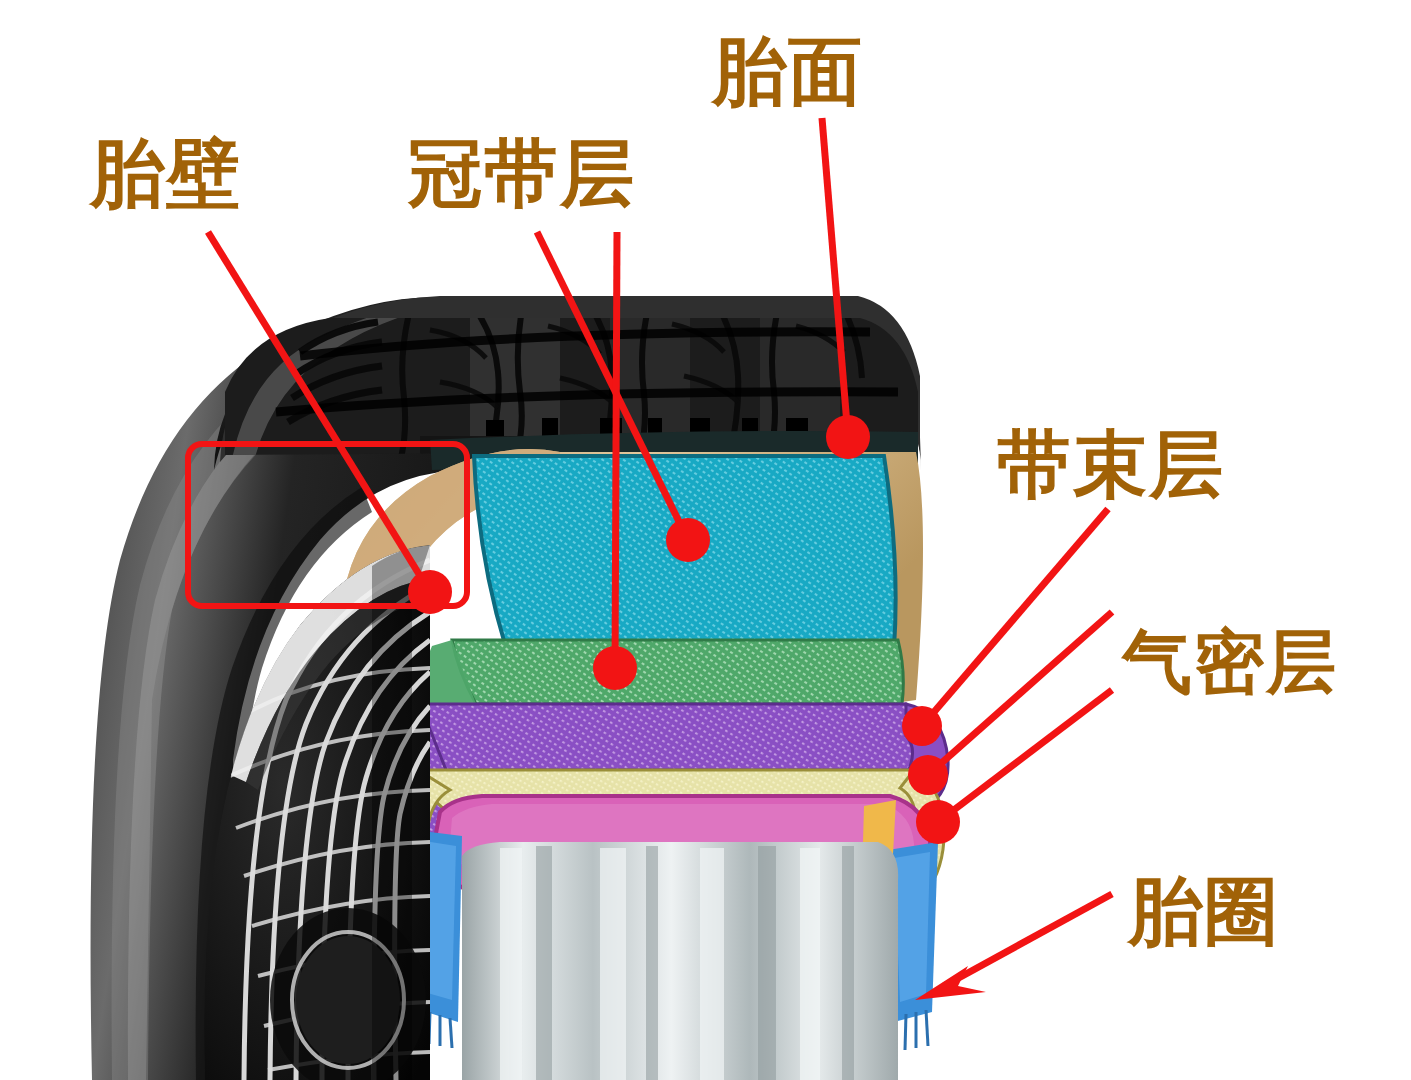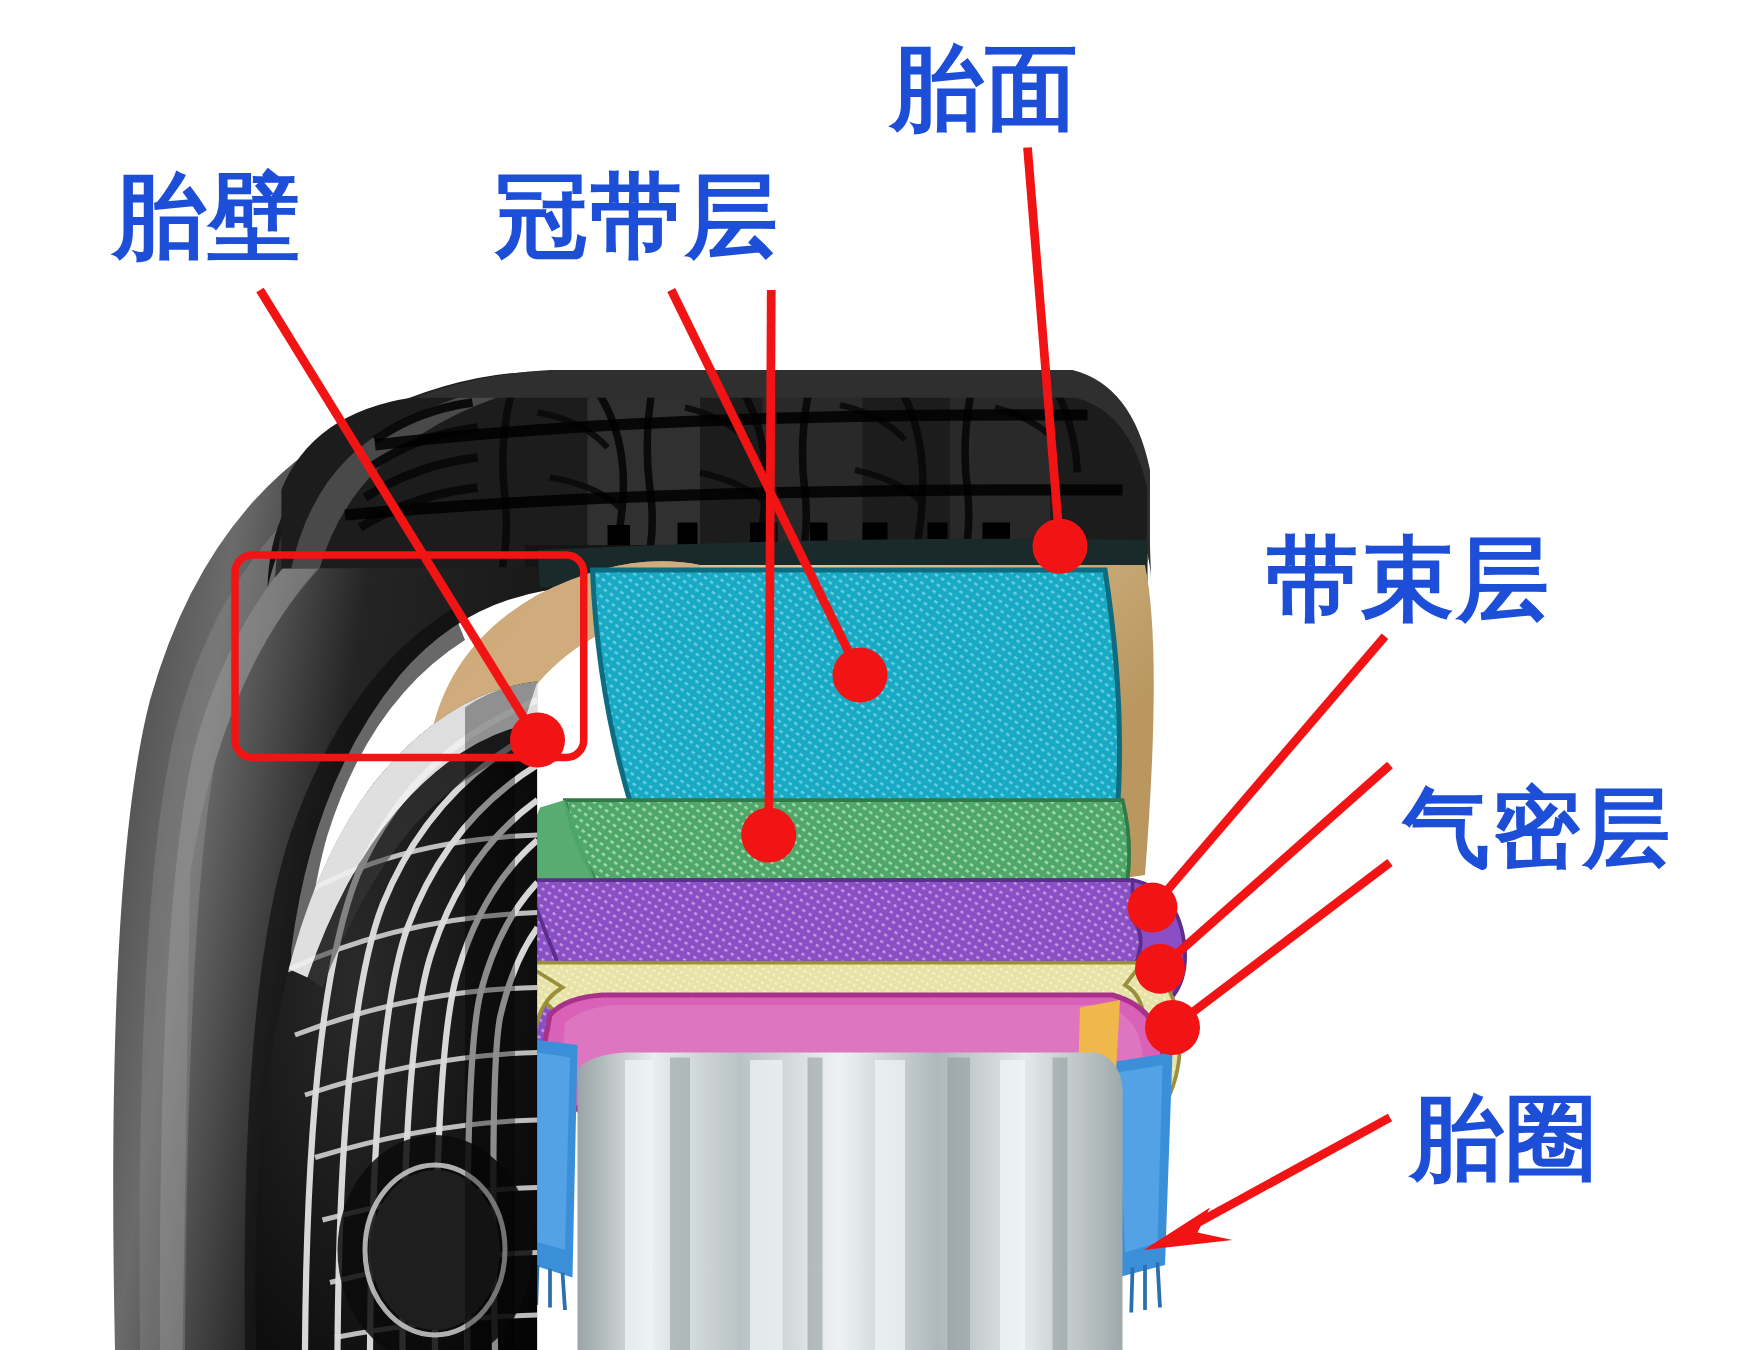--- a/index.html
+++ b/index.html
@@ -1,20 +1,20 @@
 <!DOCTYPE html>
 <html><head>
 <meta charset="utf-8">
 <style>
   html,body{margin:0;padding:0;background:#fff;}
   body{width:1411px;height:1080px;overflow:hidden;
        font-family:"Liberation Sans","DejaVu Sans",sans-serif;}
   #stage{position:relative;width:1411px;height:1080px;background:#ffffff;}
   #art{position:absolute;left:0;top:0;width:1411px;height:1080px;}
-  .lbl{position:absolute;color:#1d4ed8;font-weight:700;line-height:1;
+  .lbl{position:absolute;color:#a16207;font-weight:700;line-height:1;
        white-space:nowrap;letter-spacing:2px;font-family:"DejaVu Sans","Liberation Sans",sans-serif;}
   #wm{position:absolute;left:88px;top:1005px;width:320px;height:62px;
       color:rgba(255,255,255,0.80);font-size:44px;font-weight:700;
       letter-spacing:10px;text-shadow:0 0 3px rgba(0,0,0,0.25);
       font-family:"DejaVu Sans","Liberation Sans",sans-serif;
       pointer-events:none;}
 </style>
 </head>
 <body>
 
@@ -317,23 +317,23 @@
       </g>
 
       <rect x="188" y="444" width="279" height="162" rx="14" ry="14" fill="none" stroke="#f21414" stroke-width="6"></rect>
     </g>
   </svg>
 
   <div class="lbl" style="left:712px;top:34px;font-size:74px;">胎面</div>
 
   <div class="lbl" style="left:90px;top:136px;font-size:74px;text-align:center;">胎壁</div>
 
-  <div class="lbl" style="left:396px;top:136px;font-size:74px;">冠带层</div>
-
-  <div class="lbl" style="left:997px;top:427px;font-size:74px;margin-left:16px;">带束层</div>
+  <div class="lbl" style="left:408px;top:136px;font-size:74px;">冠带层</div>
+
+  <div class="lbl" style="left:997px;top:427px;font-size:74px;">带束层</div>
 
 
   <div class="lbl" style="left:1122px;top:627px;font-size:70px;">气密层</div>
 
   <div class="lbl" style="left:1128px;top:874px;font-size:74px;text-align:right;">胎圈</div>
 
 
 </div>
 
 </body></html>

